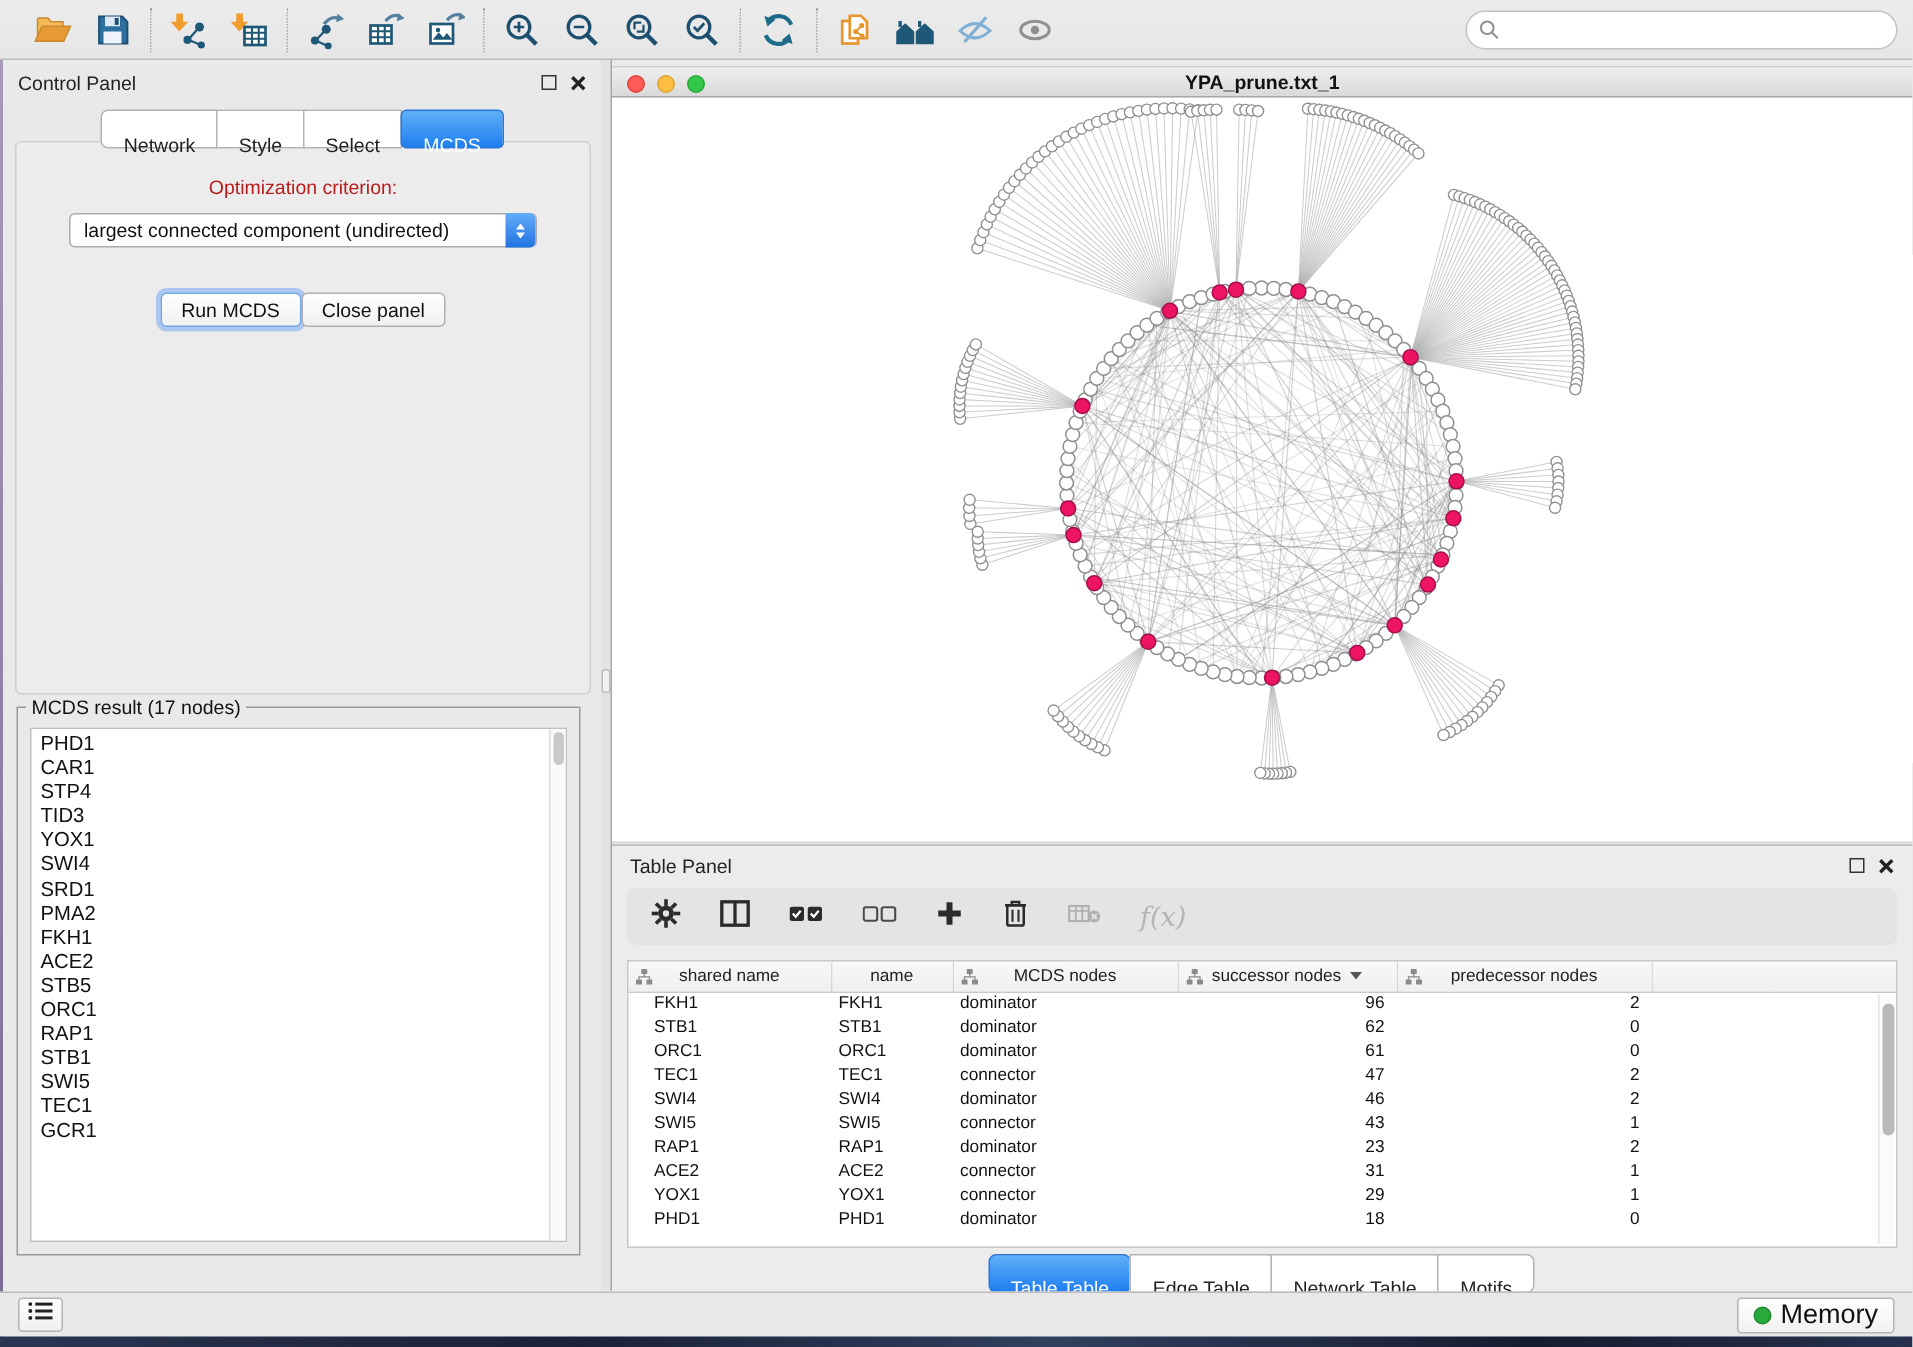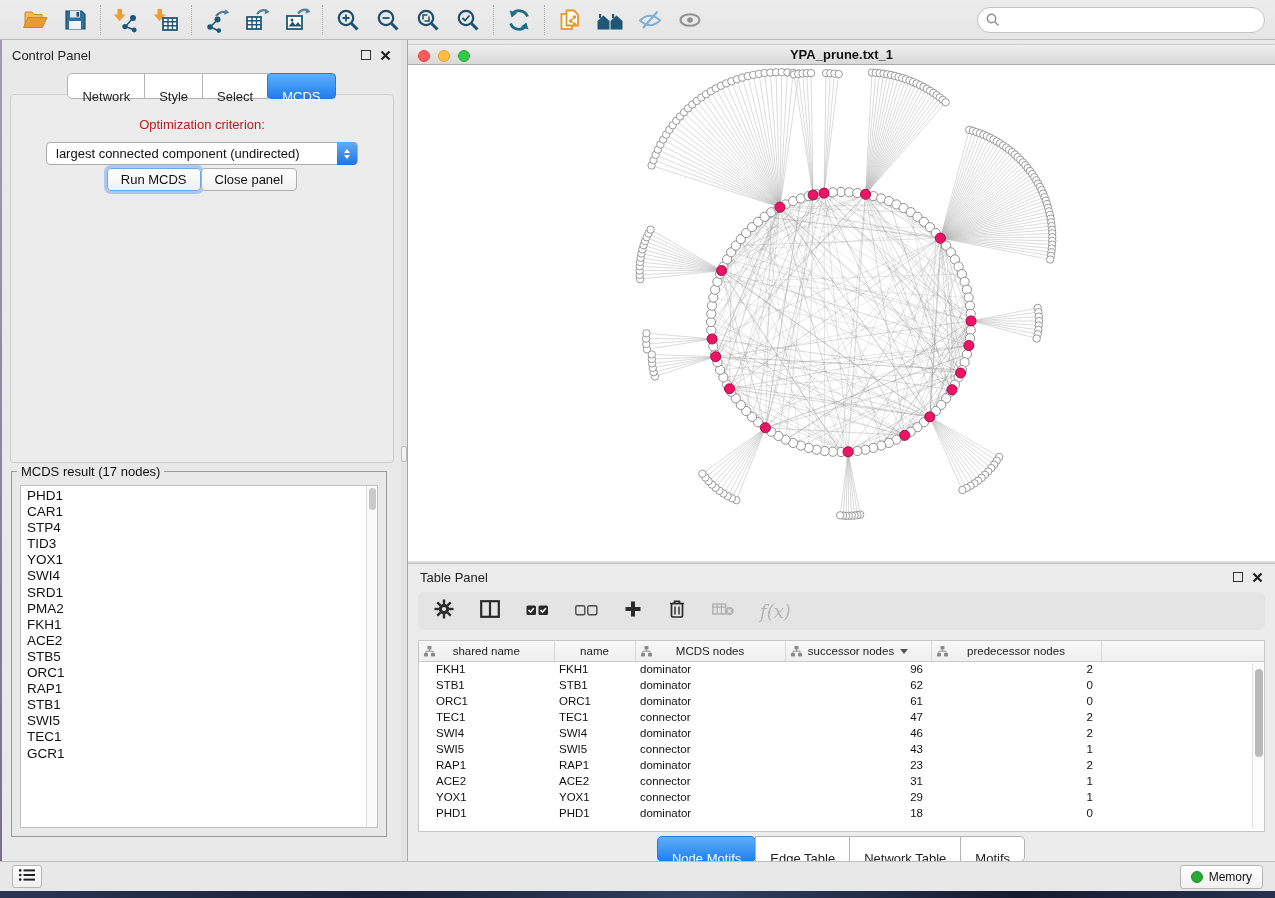--- a/index.html
+++ b/index.html
@@ -33,21 +33,21 @@
   .tab.first { border-radius:5px 0 0 5px; margin-left:0; }
   .tab.active-blue { background:linear-gradient(#5fb0f9,#1f7ef0); color:#fff; border-color:#2a77d6; border-radius:4px; }
 
   .cp-content { position:absolute; left:8px; top:54px; width:384px; height:369px; background:#ececec; border:1px solid #cfcfcf; border-radius:4px; }
   .opt-label { margin-top:22px; text-align:center; font-size:13px; color:#b91c1c; }
   .dropdown { position:relative; margin:10px auto 0 auto; width:312px; height:23px; background:#fff; border:1px solid #acacac; border-radius:4px; display:flex; align-items:center; }
   .dropdown-text { font-size:13px; padding-left:9px; color:#111; white-space:nowrap; }
   .dd-stepper { position:absolute; right:0; top:-1px; width:20px; height:23px; border-radius:0 4px 4px 0; background:linear-gradient(#62acf8,#2173e2); display:flex; flex-direction:column; align-items:center; justify-content:center; gap:2px; }
   .dd-up { width:0; height:0; border-left:3.5px solid transparent; border-right:3.5px solid transparent; border-bottom:4.5px solid #fff; }
   .dd-down { width:0; height:0; border-left:3.5px solid transparent; border-right:3.5px solid transparent; border-top:4.5px solid #fff; }
-  .btn-row { margin-top:3px; display:flex; justify-content:center; }
+  .btn-row { margin-top:30px; display:flex; justify-content:center; }
   .pbtn { font-size:13px; padding:3px 13px; background:linear-gradient(#ffffff,#f0f0f0); border:1px solid #b0b0b0; border-radius:4px; color:#111; }
   .pbtn.focused { border-color:#6fa6e8; box-shadow:0 0 0 3px rgba(120,170,245,.55); }
 
   .mcds-fieldset { position:absolute; left:9px; top:424px; width:376px; height:373px; border:1px solid #9a9a9a; background:transparent; }
   .mcds-fieldset legend { font-size:13px; color:#111; margin-left:5px; padding:0 4px; }
   .mcds-listwrap { position:absolute; left:8px; right:8px; top:6px; bottom:8px; background:#fff; border:1px solid #c0c0c0; }
   .mcds-scroll { position:absolute; right:0; top:0; bottom:0; width:11px; background:#fafafa; border-left:1px solid #dcdcdc; }
   .mcds-thumb { position:absolute; top:2px; left:1.5px; width:7px; height:22px; background:#c9c9c9; border-radius:4px; }
   .mcds-list { padding:2px 0 0 6px; font-size:13.5px; line-height:16.1px; color:#111; }
 
@@ -81,21 +81,21 @@
   .tbl-thumb { position:absolute; left:1.5px; top:6px; width:8px; height:88px; background:#b9b9b9; border-radius:4.5px; }
 
   .tp-tabs { position:absolute; left:0; right:0; top:272px; display:flex; justify-content:center; }
   .tp-tabs .tab { height:21px; line-height:20px; }
   .tp-tabs .tab.last { border-radius:0 5px 5px 0; }
   .tp-tabs .tab.active-blue { border-radius:5px; }
 
   
   .status-bar { position:absolute; left:0; top:861px; width:1275px; height:30px; background:#e8e8e8; border-top:1px solid #bdbdbd; display:flex; align-items:center; padding:0 12px; }
   .list-btn { width:30px; height:23px; background:linear-gradient(#fdfdfd,#f0f0f0); border:1px solid #b5b5b5; border-radius:3px; display:flex; align-items:center; justify-content:center; }
-  .memory-btn { margin-left:auto; height:24px; background:linear-gradient(#ffffff,#f1f1f1); border:1px solid #b5b5b5; border-radius:3px; display:flex; align-items:center; gap:6px; padding:0 10px; font-size:12px; color:#111; }
+  .memory-btn { margin-left:auto; height:24px; background:linear-gradient(#ffffff,#f1f1f1); border:1px solid #b5b5b5; border-radius:3px; display:flex; align-items:center; gap:6px; padding:0 10px; font-size:18px; color:#111; }
   .mem-dot { width:12px; height:12px; border-radius:50%; background:#27a93c; border:1px solid #1d8b2e; }
   .desktop-strip { position:absolute; left:0; top:891px; width:1275px; height:7px; background:linear-gradient(90deg,#2b3552,#1a2138 30%,#30405f 55%,#161c30 80%,#27314e); }
 </style>
 </head>
 <body>
 
 <div class="toolbar">
   <div class="tb-group">
     <div class="tbtn">
         <span>
@@ -1245,21 +1245,21 @@
             <td class="num">0</td>
             <td></td>
           </tr>
         </tbody>
       </table>
     <div class="tbl-scroll">
         <div class="tbl-thumb"></div>
       </div>
   </div>
   <div class="tp-tabs">
-    <span class="tab active-blue">Node Motifs</span>
+    <span class="tab active-blue">Table Table</span>
     <span class="tab">Edge Table</span>
     <span class="tab">Network Table</span>
     <span class="tab last">Motifs</span>
   </div>
 </div>
 
 <div class="status-bar">
   <span class="list-btn">
       <span><svg width="18" height="14" viewBox="0 0 18 14">
           <g fill="#222">

